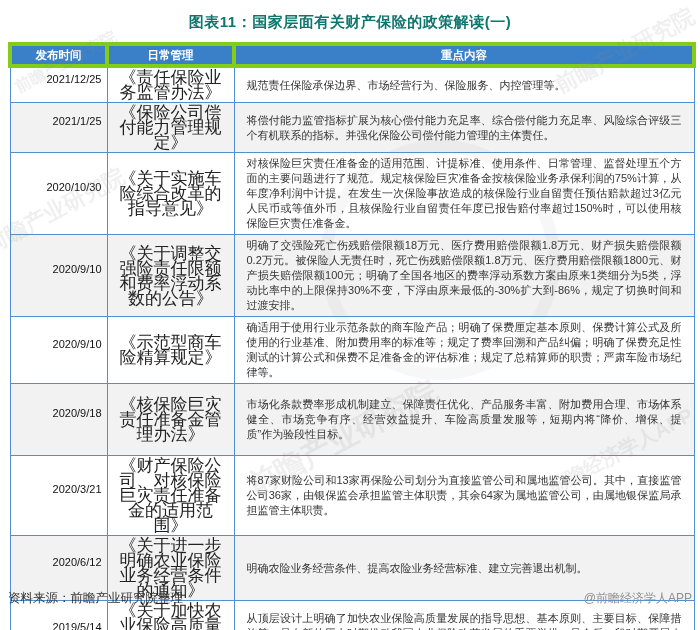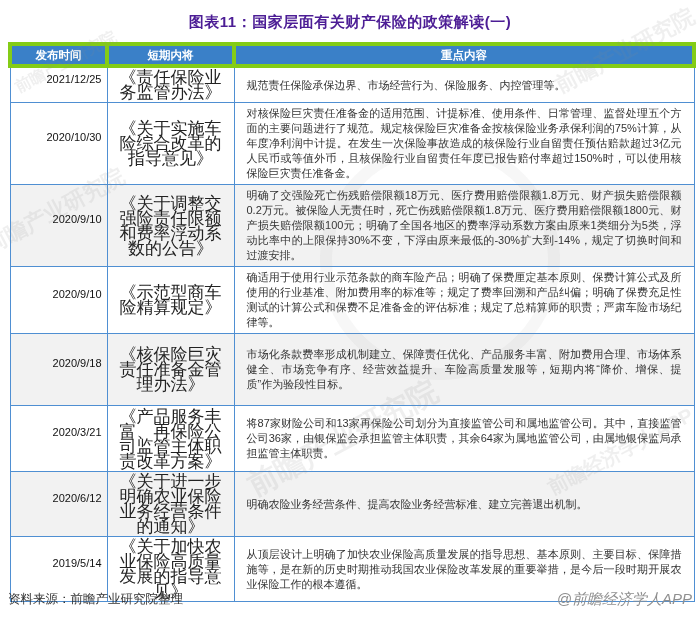--- a/index.html
+++ b/index.html
@@ -10,21 +10,21 @@
     overflow: hidden;
     position: relative;
   }
   .page { position: relative; width: 700px; height: 630px; }
 
   .chart-title {
     text-align: center;
     padding-top: 13px;
     font-size: 15px;
     font-weight: bold;
-    color: #4c1d95;
+    color: #0f766e;
     letter-spacing: 0.5px;
   }
 
   table.policy-table {
     table-layout: fixed;
     border-collapse: collapse;
     width: 684px;
     margin: 10px 8px 0 8px;
     position: relative;
     z-index: 1;
@@ -78,21 +78,21 @@
 
   .footer {
     position: absolute;
     left: 8px; right: 8px; top: 590px;
     display: flex;
     justify-content: space-between;
     align-items: center;
     z-index: 1;
   }
   .footer .source { font-size: 12.5px; color: #333333; }
-  .footer .credit { font-size: 15px; color: #8f8f8f; font-style: italic; }
+  .footer .credit { font-size: 12px; color: #8f8f8f; }
 
   .wm-layer {
     position: absolute; inset: 0;
     z-index: 5;
     pointer-events: none;
     overflow: hidden;
   }
   .wm {
     position: absolute;
     color: #8a8a8a;
@@ -124,53 +124,58 @@
 
   <table class="policy-table">
     <colgroup>
       <col class="c-date">
         <col class="c-policy">
         <col class="c-content">
     </colgroup>
     <thead>
       <tr>
         <th>发布时间</th>
-        <th>短期内将</th>
+        <th>日常管理</th>
         <th>重点内容</th>
       </tr>
     </thead>
     <tbody>
       <tr class="r1">
         <td class="cell-date">2021/12/25</td>
         <td class="cell-policy">《责任保险业务监管办法》</td>
         <td class="cell-content">规范责任保险承保边界、市场经营行为、保险服务、内控管理等。</td>
       </tr>
+      <tr class="r2 alt">
+        <td class="cell-date">2021/1/25</td>
+        <td class="cell-policy">《保险公司偿付能力管理规定》</td>
+        <td class="cell-content">将偿付能力监管指标扩展为核心偿付能力充足率、综合偿付能力充足率、风险综合评级三个有机联系的指标。并强化保险公司偿付能力管理的主体责任。</td>
+      </tr>
       <tr class="r3">
         <td class="cell-date">2020/10/30</td>
         <td class="cell-policy">《关于实施车险综合改革的指导意见》</td>
         <td class="cell-content">对核保险巨灾责任准备金的适用范围、计提标准、使用条件、日常管理、监督处理五个方面的主要问题进行了规范。规定核保险巨灾准备金按核保险业务承保利润的75%计算，从年度净利润中计提。在发生一次保险事故造成的核保险行业自留责任预估赔款超过3亿元人民币或等值外币，且核保险行业自留责任年度已报告赔付率超过150%时，可以使用核保险巨灾责任准备金。</td>
       </tr>
       <tr class="r4 alt">
         <td class="cell-date">2020/9/10</td>
         <td class="cell-policy">《关于调整交强险责任限额和费率浮动系数的公告》</td>
-        <td class="cell-content">明确了交强险死亡伤残赔偿限额18万元、医疗费用赔偿限额1.8万元、财产损失赔偿限额0.2万元。被保险人无责任时，死亡伤残赔偿限额1.8万元、医疗费用赔偿限额1800元、财产损失赔偿限额100元；明确了全国各地区的费率浮动系数方案由原来1类细分为5类，浮动比率中的上限保持30%不变，下浮由原来最低的-30%扩大到-14%，规定了切换时间和过渡安排。</td>
+        <td class="cell-content">明确了交强险死亡伤残赔偿限额18万元、医疗费用赔偿限额1.8万元、财产损失赔偿限额0.2万元。被保险人无责任时，死亡伤残赔偿限额1.8万元、医疗费用赔偿限额1800元、财产损失赔偿限额100元；明确了全国各地区的费率浮动系数方案由原来1类细分为5类，浮动比率中的上限保持30%不变，下浮由原来最低的-30%扩大到-86%，规定了切换时间和过渡安排。</td>
       </tr>
       <tr class="r5">
         <td class="cell-date">2020/9/10</td>
         <td class="cell-policy">《示范型商车险精算规定》</td>
         <td class="cell-content">确适用于使用行业示范条款的商车险产品；明确了保费厘定基本原则、保费计算公式及所使用的行业基准、附加费用率的标准等；规定了费率回溯和产品纠偏；明确了保费充足性测试的计算公式和保费不足准备金的评估标准；规定了总精算师的职责；严肃车险市场纪律等。</td>
       </tr>
       <tr class="r6 alt">
         <td class="cell-date">2020/9/18</td>
         <td class="cell-policy">《核保险巨灾责任准备金管理办法》</td>
         <td class="cell-content">市场化条款费率形成机制建立、保障责任优化、产品服务丰富、附加费用合理、市场体系健全、市场竞争有序、经营效益提升、车险高质量发服等，短期内将“降价、增保、提质”作为验段性目标。</td>
       </tr>
       <tr class="r7">
         <td class="cell-date">2020/3/21</td>
-        <td class="cell-policy">《产品服务丰富、再保险公司监管主体职责改革方案》</td>
+        <td class="cell-policy">《财产保险公司、对核保险巨灾责任准备金的适用范围》</td>
         <td class="cell-content">将87家财险公司和13家再保险公司划分为直接监管公司和属地监管公司。其中，直接监管公司36家，由银保监会承担监管主体职责，其余64家为属地监管公司，由属地银保监局承担监管主体职责。</td>
       </tr>
       <tr class="r8 alt">
         <td class="cell-date">2020/6/12</td>
         <td class="cell-policy">《关于进一步明确农业保险业务经营条件的通知》</td>
         <td class="cell-content">明确农险业务经营条件、提高农险业务经营标准、建立完善退出机制。</td>
       </tr>
       <tr class="r9">
         <td class="cell-date">2019/5/14</td>
         <td class="cell-policy">《关于加快农业保险高质量发展的指导意见》</td>

